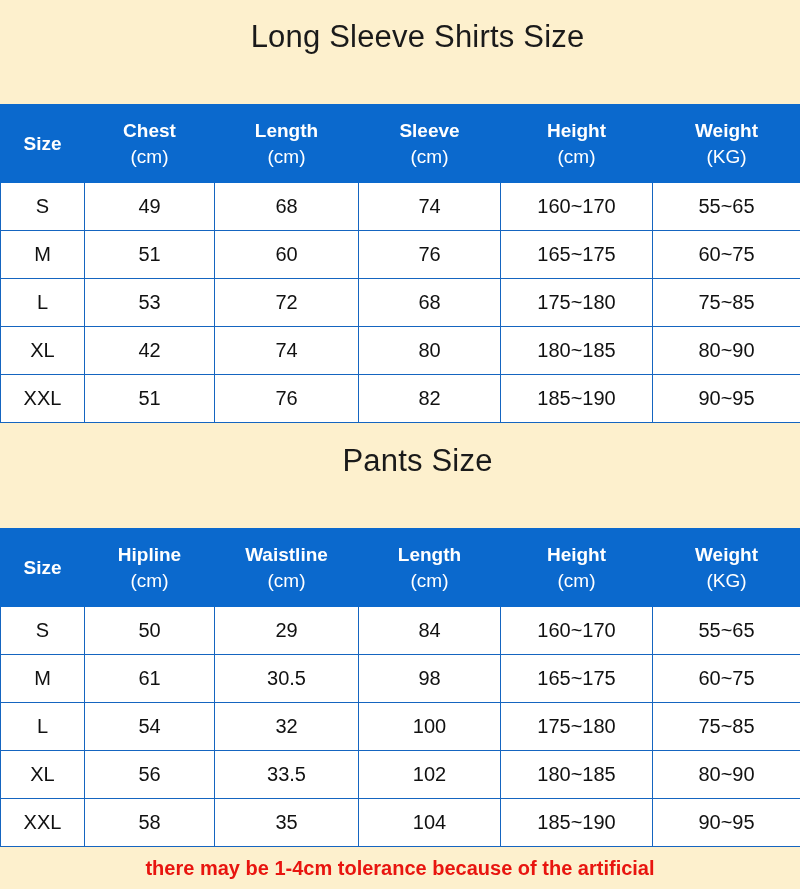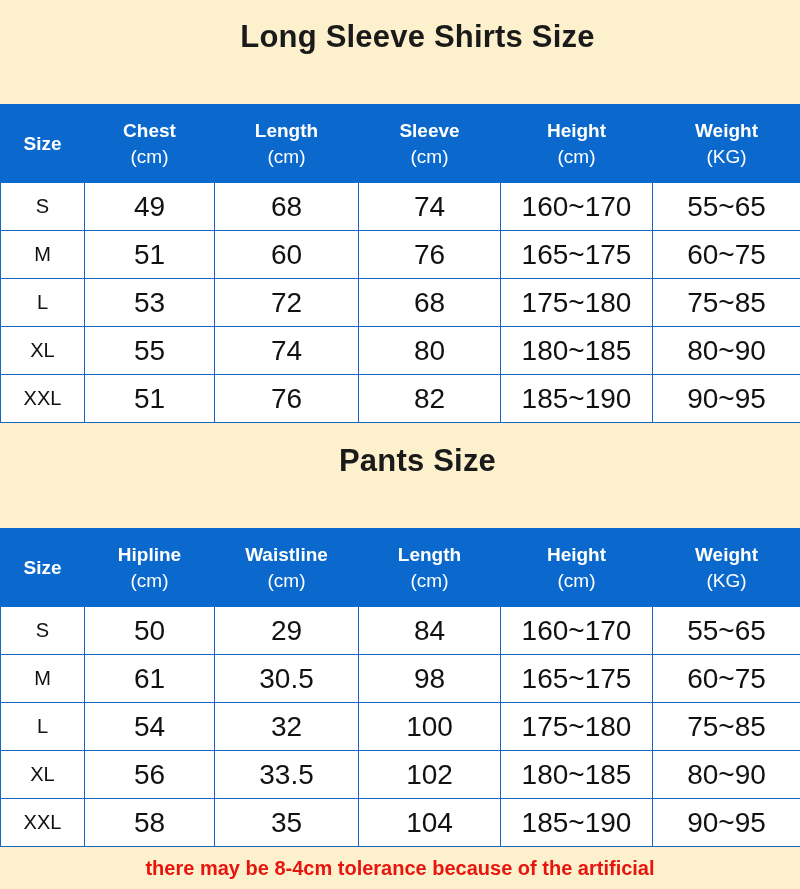--- a/index.html
+++ b/index.html
@@ -18,21 +18,21 @@
     width: 800px;
     height: 889px;
     box-sizing: border-box;
     display: flex;
     flex-direction: column;
     background: #fdf0cd;
   }
   .section-title {
     text-align: center;
     font-size: 31px;
-    font-weight: bold;
+    font-weight: normal;
     color: #1a1a1a;
     letter-spacing: 0.2px;
     margin-left: 35px;
   }
   .title-shirts {
     padding-top: 19px;
     padding-bottom: 13px;
   }
   .title-pants {
     padding-top: 20px;
@@ -62,21 +62,21 @@
     box-sizing: border-box;
     border-color: #0b69cd;
   }
   table.size-table thead th .unit {
     display: block;
     font-weight: normal;
   }
   table.size-table tbody td {
     background: #ffffff;
     color: #111;
-    font-size: 28px;
+    font-size: 20px;
     height: 48px;
     padding: 2px;
     box-sizing: border-box;
     border-color: #1565c0;
   }
   table.size-table tbody td.size-cell {
     font-size: 20px;
   }
   col.c0 { width: 84px; }
   col.c1 { width: 130px; }
@@ -159,21 +159,21 @@
       <tr>
         <td class="size-cell">L</td>
         <td>53</td>
         <td>72</td>
         <td>68</td>
         <td>175~180</td>
         <td>75~85</td>
       </tr>
       <tr>
         <td class="size-cell">XL</td>
-        <td>55</td>
+        <td>42</td>
         <td>74</td>
         <td>80</td>
         <td>180~185</td>
         <td>80~90</td>
       </tr>
       <tr>
         <td class="size-cell">XXL</td>
         <td>51</td>
         <td>76</td>
         <td>82</td>
@@ -258,15 +258,15 @@
         <td class="size-cell">XXL</td>
         <td>58</td>
         <td>35</td>
         <td>104</td>
         <td>185~190</td>
         <td>90~95</td>
       </tr>
     </tbody>
   </table>
 
-  <div class="footer-note">there may be 8-4cm tolerance because of the artificial</div>
+  <div class="footer-note">there may be 1-4cm tolerance because of the artificial</div>
 
 </div>
 
 </body></html>

